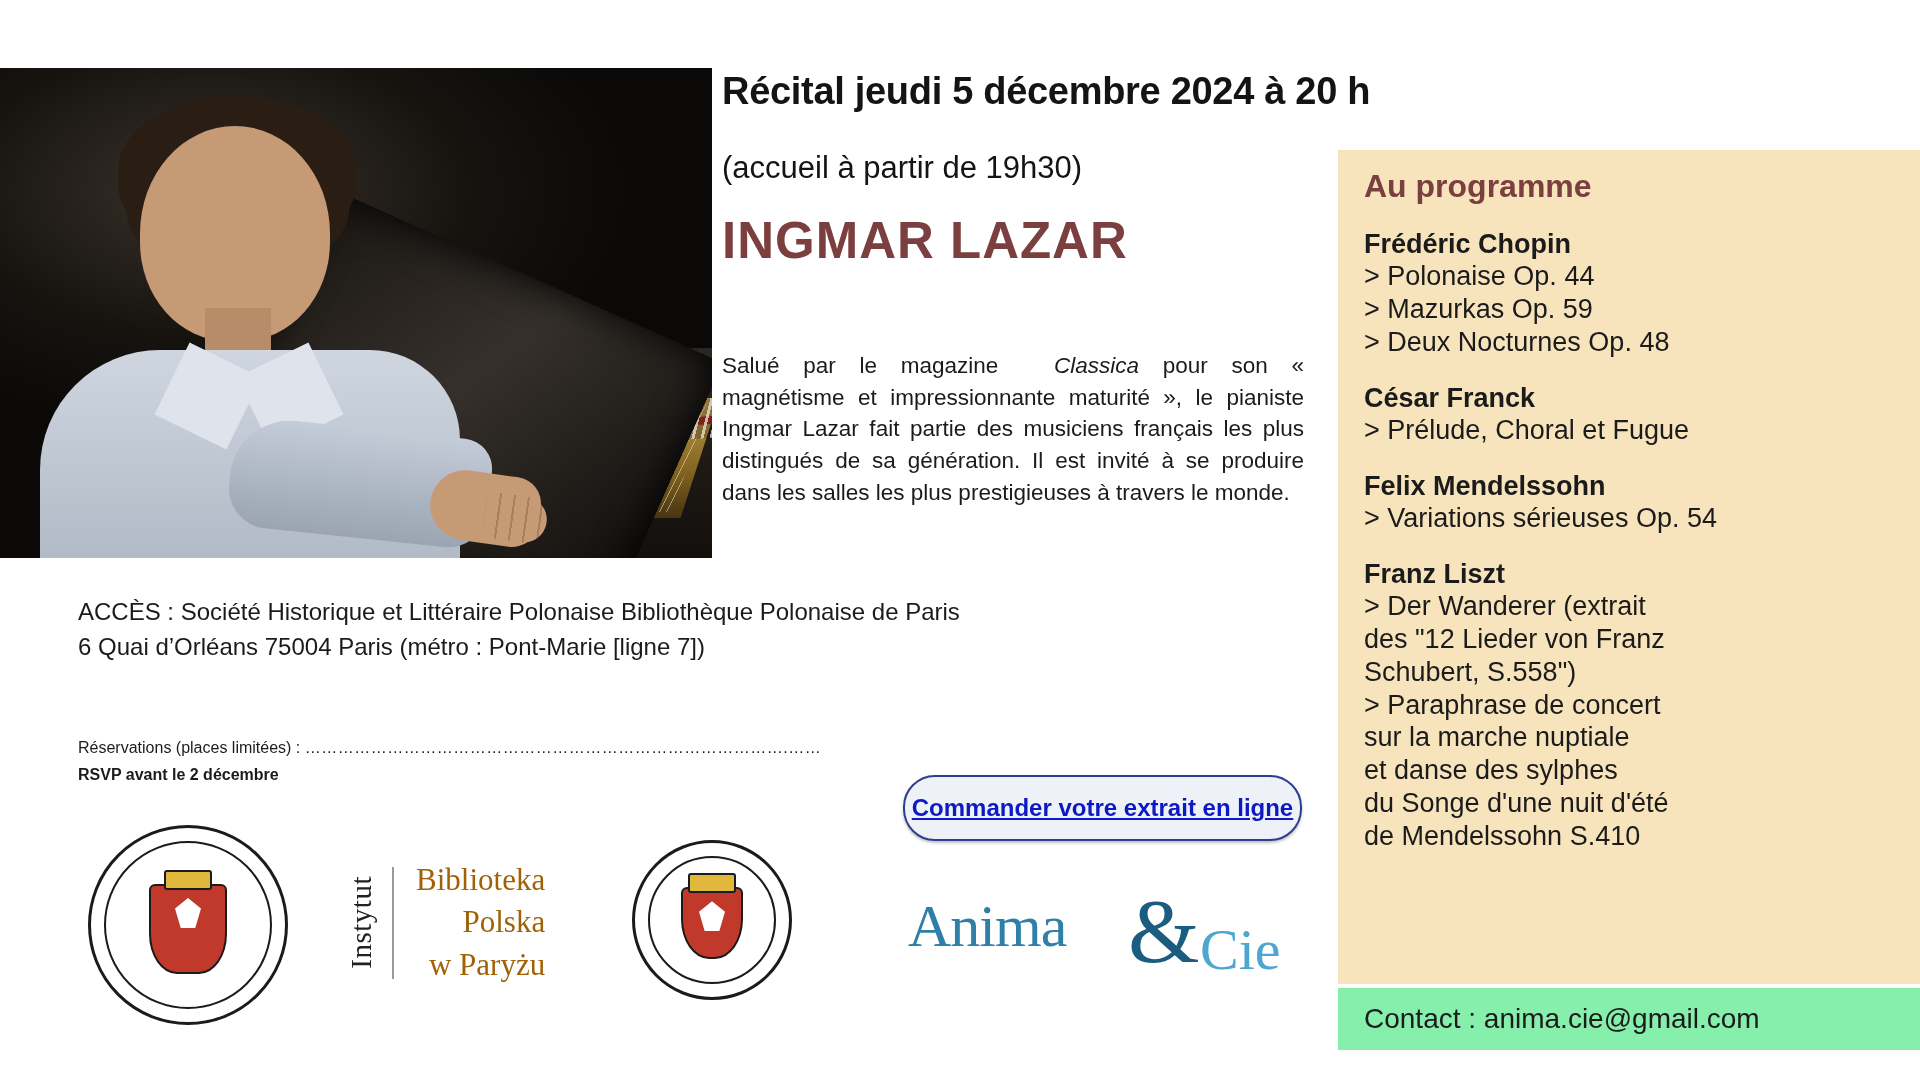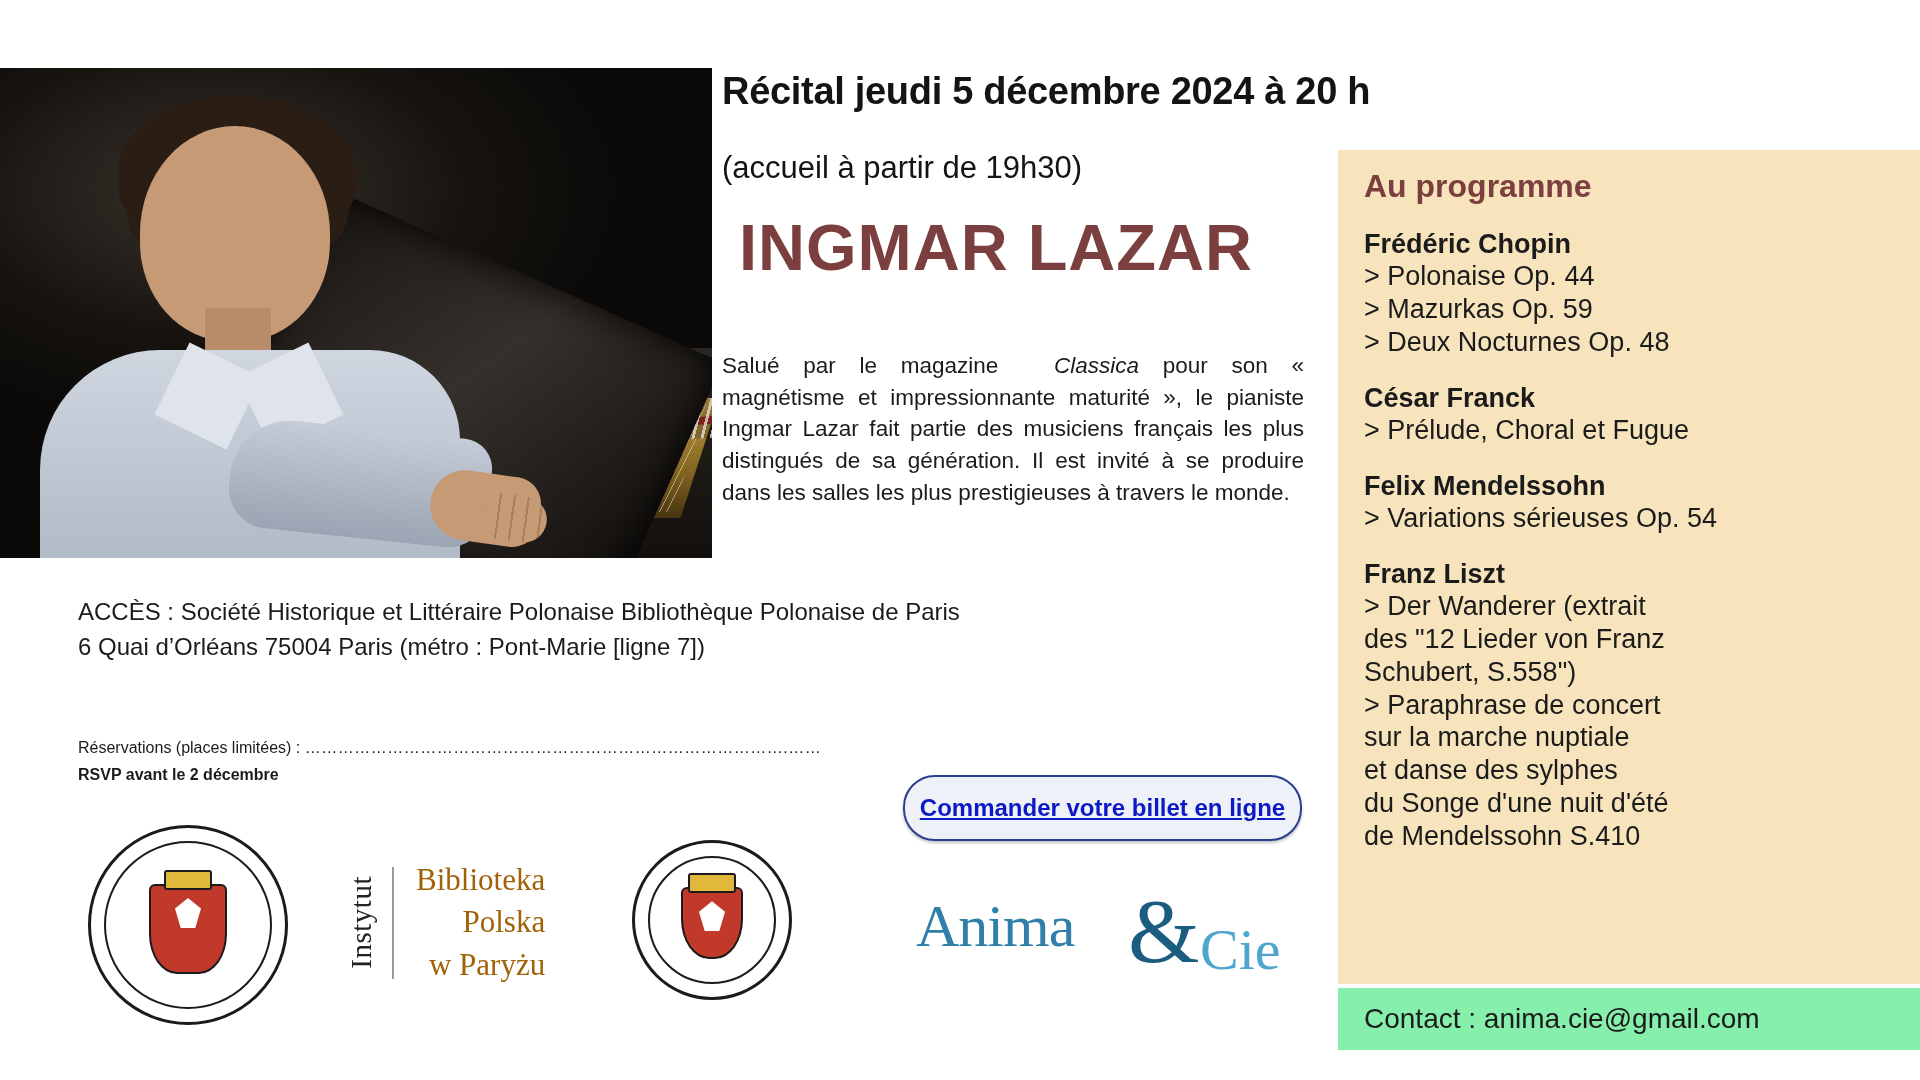--- a/index.html
+++ b/index.html
@@ -190,23 +190,23 @@
   }
   .subheadline {
     position: absolute;
     left: 722px;
     top: 150px;
     font-size: 31px;
     color: #141414;
   }
   .artist-name {
     position: absolute;
-    left: 739px;
+    left: 722px;
     top: 215px;
-    font-size: 65px;
+    font-size: 51px;
     font-weight: bold;
     letter-spacing: 1px;
     color: #7b3f3f;
     line-height: 1;
   }
   .bio {
     position: absolute;
     left: 722px;
     top: 350px;
     width: 582px;
@@ -360,21 +360,21 @@
   
   .anima {
     position: absolute;
     left: 900px;
     top: 880px;
     width: 410px;
     height: 110px;
   }
   .anima .anima-word {
     position: absolute;
-    left: 16px;
+    left: 8px;
     top: 12px;
     font-family: "Liberation Serif", serif;
     font-size: 60px;
     color: #2f7fa8;
     letter-spacing: -1px;
   }
   .anima .amp {
     position: absolute;
     left: 228px;
     top: -2px;
@@ -468,21 +468,21 @@
   <div>6 Quai d’Orléans 75004 Paris (métro : Pont-Marie [ligne 7])</div>
 </div>
 
 <div class="reservation">
   <span>Réservations (places limitées) :</span>
   <span class="dots">…………………………………………………………………………….……</span>
   <span class="rsvp">RSVP avant le 2 décembre</span>
 </div>
 
 <div class="ticket-btn">
-  <span>Commander votre billet en ligne</span>
+  <span>Commander votre extrait en ligne</span>
 </div>
 
 <div class="logo-shlp">
   <div class="seal-ring"></div>
   <div class="seal-ring inner"></div>
   <div class="crest"></div>
 </div>
 
 <div class="logo-bp">
   <div class="instytut">Instytut</div>

